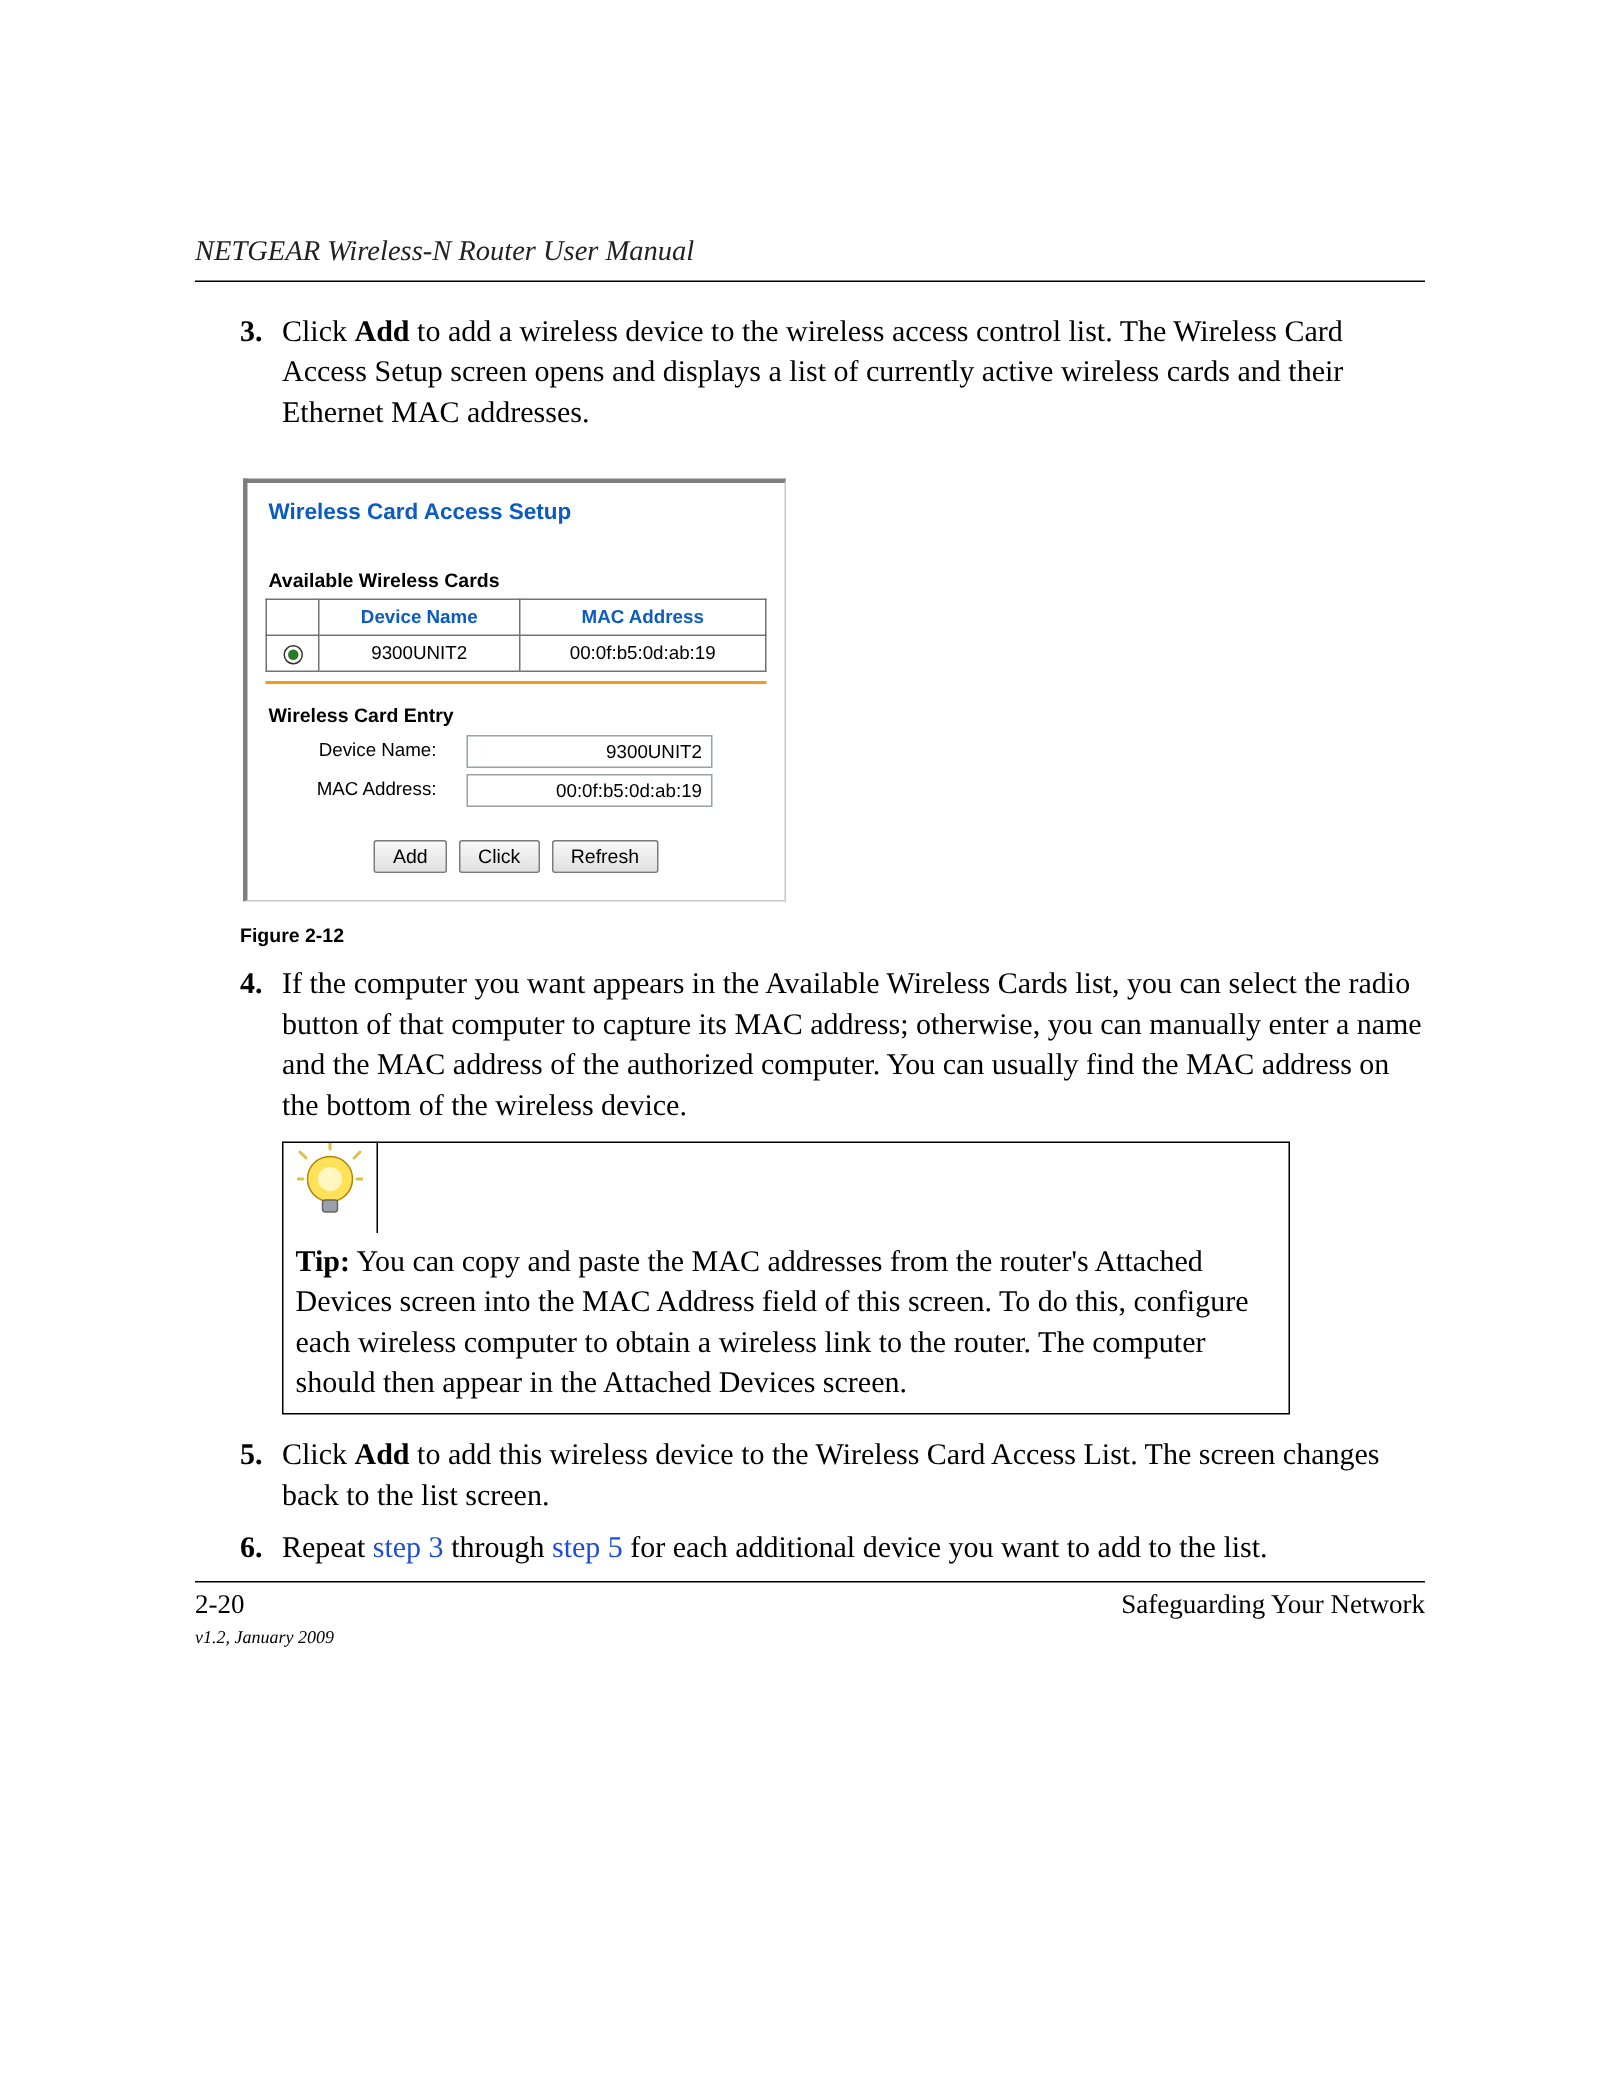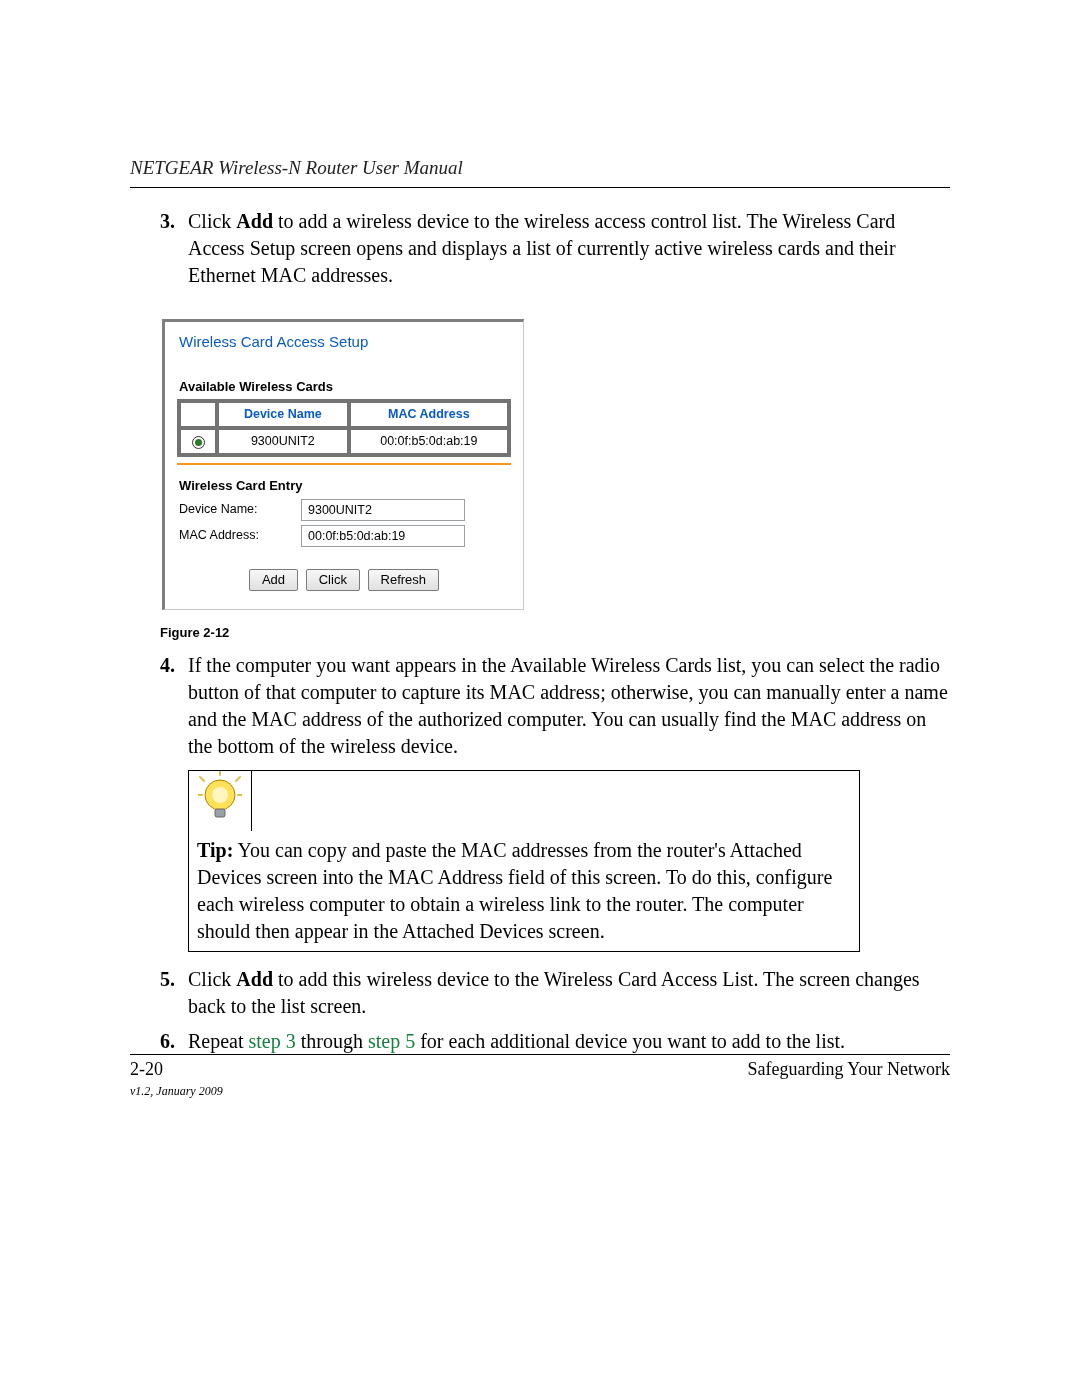--- a/index.html
+++ b/index.html
@@ -41,21 +41,21 @@
     padding-left: 28px;
     margin: 0 0 8px 0;
   }
   ol.steps > li > .num {
     position: absolute;
     left: 0;
     top: 0;
     font-weight: bold;
   }
   .bold { font-weight: bold; }
-  .link { color: #15803d; }
+  .link { color: #1d4ed8; }
   .fig-caption {
     font-family: Arial, Helvetica, sans-serif;
     font-weight: bold;
     font-size: 13px;
     margin: 14px 0 10px 30px;
   }
 
   
   .screenshot {
     margin: 30px 0 0 32px;
@@ -66,36 +66,36 @@
     border-bottom: 1px solid #c8c8c8;
     background: #fff;
     font-family: Arial, Helvetica, sans-serif;
     font-size: 13px;
     color: #000;
     padding: 10px 12px 14px 12px;
     box-sizing: border-box;
   }
   .ss-title {
     color: #0a5bc4;
-    font-weight: normal;
+    font-weight: bold;
     font-size: 15px;
     margin: 0 0 26px 2px;
   }
   .ss-section {
     font-weight: bold;
     font-size: 13px;
     margin: 0 0 4px 2px;
   }
   .ss-table {
     width: 100%;
     border-collapse: collapse;
     font-size: 12.5px;
   }
   .ss-table td, .ss-table th {
-    border: 4px solid #737373;
+    border: 1px solid #737373;
     padding: 3px 4px;
     text-align: center;
     background: #fff;
   }
   .ss-table th {
     color: #0a5bc4;
     font-weight: bold;
   }
   .ss-table .radiocell { width: 26px; }
   .radio {
@@ -117,23 +117,24 @@
   }
   .orange-sep {
     height: 2px;
     background: #f39a1e;
     margin: 6px 0 12px 0;
     width: 100%;
   }
   .entry-row {
     display: flex;
     align-items: center;
-    gap: 10px;
+    gap: 20px;
     margin: 4px 0 4px 2px;
     font-size: 12.5px;
+    text-align: right;
   }
   .entry-row label { width: 112px; }
   .entry-row .field {
     border: 1px solid #9aa0a6;
     height: 20px;
     line-height: 20px;
     width: 150px;
     padding: 0 6px;
     font-family: Arial, Helvetica, sans-serif;
     font-size: 12.5px;

